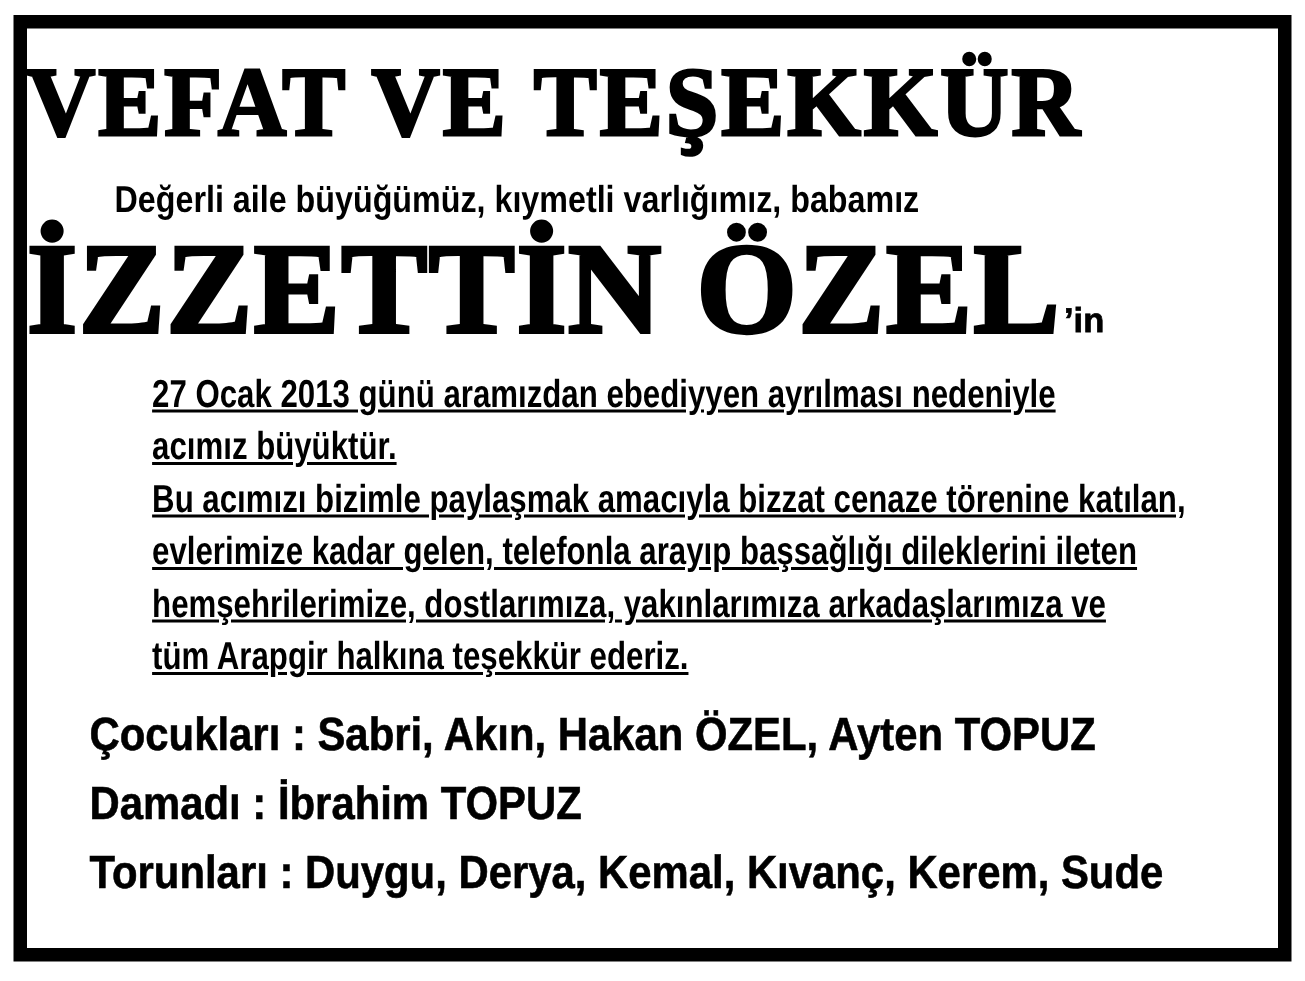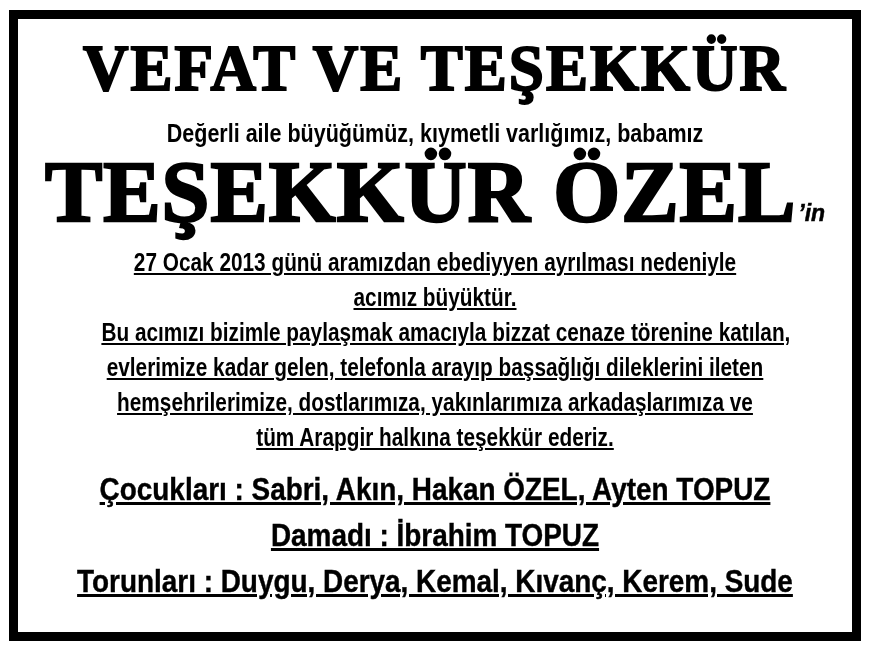--- a/index.html
+++ b/index.html
@@ -17,21 +17,20 @@
     color: #000000;
   }
   .frame {
     position: absolute;
     left: 9px;
     top: 10px;
     right: 9px;
     bottom: 13px;
     border: 9px solid #000000;
     box-sizing: border-box;
-    text-align: center;
   }
   .title {
     margin-top: 14px;
     font-family: "Liberation Serif", "DejaVu Serif", serif;
     font-weight: 700;
     font-size: 63px;
     line-height: 1.12;
     letter-spacing: 2px;
     -webkit-text-stroke: 2px #000000;
     white-space: nowrap;
@@ -59,38 +58,36 @@
     letter-spacing: 1px;
     -webkit-text-stroke: 2.5px #000000;
     vertical-align: baseline;
   }
   .name-suffix {
     font-family: "Liberation Sans", sans-serif;
     font-weight: 700;
     font-size: 23px;
     vertical-align: baseline;
     margin-left: 2px;
-    font-style: italic;
     -webkit-text-stroke: 0.5px #000000;
   }
   .paragraph {
     margin-top: 10px;
     text-decoration: underline;
   }
   .para-line {
     font-weight: 700;
     font-size: 26px;
     line-height: 35px;
     white-space: nowrap;
     transform: scaleX(0.80);
     transform-origin: 50% 50%;
   }
   .family {
     margin-top: 12px;
-    text-decoration: underline;
   }
   .family-line {
     font-weight: 700;
     font-size: 31px;
     line-height: 46px;
     white-space: nowrap;
     transform: scaleX(0.90);
     transform-origin: 50% 50%;
     -webkit-text-stroke: 0.4px #000000;
   }
@@ -99,21 +96,21 @@
 <body>
 
 <div class="page">
   <div class="frame">
 
     <div class="title">VEFAT VE TEŞEKKÜR</div>
 
     <div class="intro">Değerli aile büyüğümüz, kıymetli varlığımız, babamız</div>
 
     <div class="name-line">
-      <span class="deceased-name">TEŞEKKÜR ÖZEL</span><span class="name-suffix">’in</span>
+      <span class="deceased-name">İZZETTİN ÖZEL</span><span class="name-suffix">’in</span>
     </div>
 
     <div class="paragraph">
       <div class="para-line">27 Ocak 2013 günü aramızdan ebediyyen ayrılması nedeniyle</div>
       <div class="para-line">acımız büyüktür.</div>
       <div class="para-line">Bu acımızı bizimle paylaşmak amacıyla bizzat cenaze törenine katılan,</div>
       <div class="para-line">evlerimize kadar gelen, telefonla arayıp başsağlığı dileklerini ileten</div>
       <div class="para-line">hemşehrilerimize, dostlarımıza, yakınlarımıza arkadaşlarımıza ve</div>
       <div class="para-line">tüm Arapgir halkına teşekkür ederiz.</div>
     </div>

